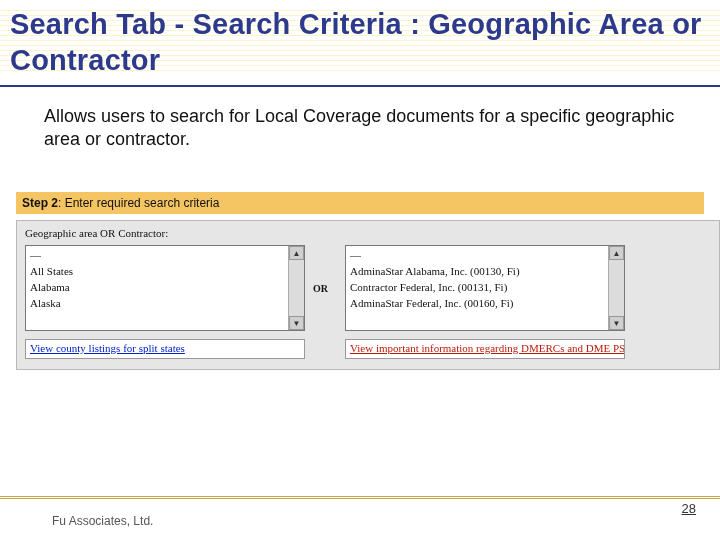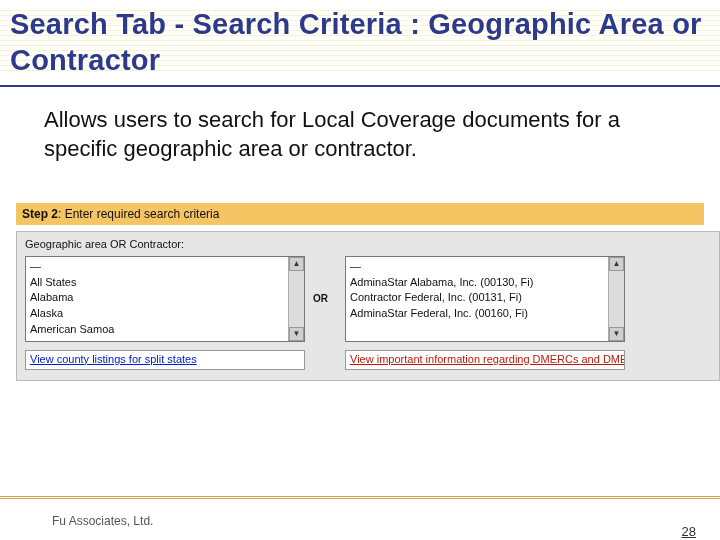--- a/index.html
+++ b/index.html
@@ -29,40 +29,41 @@
   .title-text {
     position: relative;
     font-size: 29px;
     color: #2d3a8b;
     line-height: 1.25;
     font-weight: 700;
     letter-spacing: 0.2px;
   }
   .body-text {
     padding: 18px 26px 12px 44px;
-    font-size: 22px;
+    font-size: 18px;
     color: #111;
     line-height: 1.32;
   }
   .step-bar {
     margin: 28px 16px 0 16px;
     background: #f5c563;
     height: 22px;
     font-size: 12px;
     padding: 4px 6px;
     color: #111;
   }
   .step-bar b { font-weight: bold; }
   .form-panel {
     margin: 6px 0 0 16px;
     border: 1px solid #b8b8b8;
     background: #e6e6e6;
     padding: 6px 12px 10px 8px;
     font-size: 11px;
     color: #111;
+    font-family: Liberation Serif, serif;
   }
   .form-label { margin-bottom: 6px; }
   .row {
     display: flex;
     align-items: center;
     gap: 8px;
   }
   .listbox {
     background: #ffffff;
     border: 1px solid #777;
@@ -132,21 +133,21 @@
   .footer-left {
     position: absolute;
     left: 52px;
     bottom: 12px;
     font-size: 12px;
     color: #555;
   }
   .footer-right {
     position: absolute;
     right: 24px;
-    bottom: 1px;
+    bottom: 24px;
     font-size: 13px;
     color: #333;
     text-decoration: underline;
   }
   .item { white-space: nowrap; overflow: hidden; text-overflow: clip; }
 </style>
 </head>
 <body>
 
 <div class="title-area">
@@ -163,21 +164,20 @@
 <div class="form-panel">
   <div class="form-label">Geographic area OR Contractor:</div>
 
   <div class="row">
     <div class="listbox">
       <div class="listbox-inner">
         <div class="item">—</div>
         <div class="item">All States</div>
         <div class="item">Alabama</div>
         <div class="item">Alaska</div>
-        <div class="item">American Samoa</div>
       </div>
       <div class="listbox-scroll">
         <div class="sbtn">▲</div>
         <div class="sbtn">▼</div>
       </div>
     </div>
 
     <div class="or-label">OR</div>
 
     <div class="listbox">

